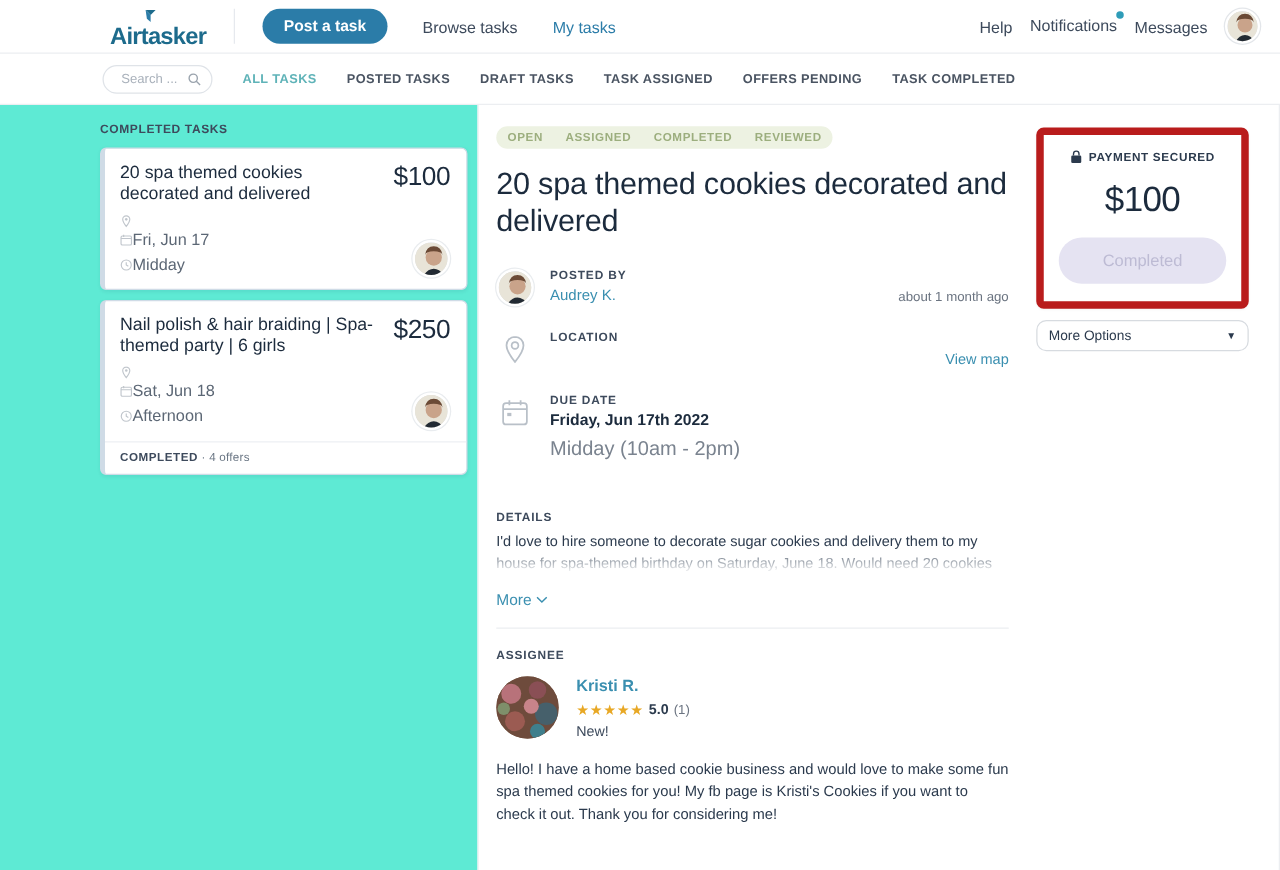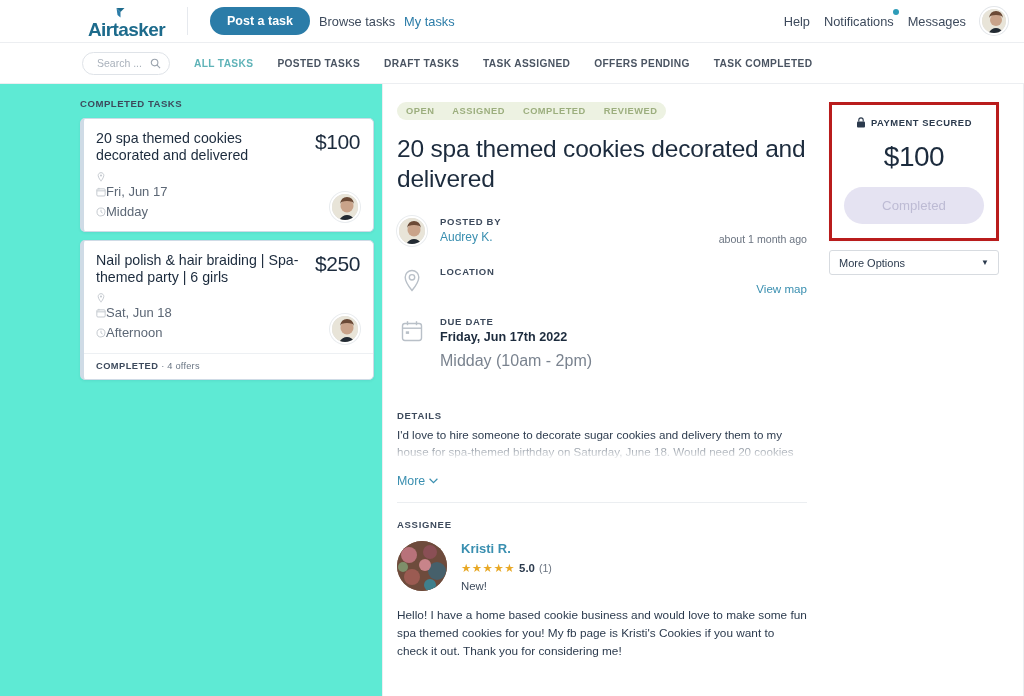--- a/index.html
+++ b/index.html
@@ -39,21 +39,21 @@
     color: #fff;
     border: none;
     border-radius: 16px;
     font-size: 12.5px;
     font-weight: bold;
     padding: 7px 17px;
     cursor: pointer;
     font-family: inherit;
   }
   .nav-link {
-    margin-left: 9px;
+    margin-left: 28px;
     font-size: 12.8px;
     color: #3d4a5c;
     cursor: pointer;
   }
   .nav-link.active { color: #2b7ca8; }
   .topbar-right {
     margin-left: auto;
     margin-right: 16px;
     display: flex;
     align-items: center;
@@ -251,22 +251,22 @@
   .rating-count { font-size: 10.6px; color: #6b7481; }
   .assignee-new { font-size: 11.4px; color: #3d4a5c; margin-top: 5px; }
   .offer-msg {
     margin-top: 15px; font-size: 11.8px; line-height: 1.5; color: #2b3a4d;
   }
 
   
   .rightcol { width: 170px; flex: 0 0 auto; padding-top: 4px; }
   .pay-card {
     background: #fff;
-    border: 3px solid #b91c1c;
-    border-radius: 0;
+    border: 6px solid #b91c1c;
+    border-radius: 6px;
     padding: 12px 12px 14px;
     text-align: center;
     box-shadow: 0 1px 2px rgba(20,40,70,.04);
   }
   .pay-secured {
     display: flex; align-items: center; justify-content: center; gap: 5px;
     font-size: 9.4px; font-weight: bold; letter-spacing: .55px; color: #2b3a4d;
   }
   .pay-amount {
     font-size: 28px; color: #1c2b3d; margin: 13px 0 14px; letter-spacing: -0.5px;
@@ -279,21 +279,21 @@
     border-radius: 19px;
     font-size: 13.2px;
     padding: 11px 0;
     font-family: inherit;
     cursor: default;
   }
   .more-options {
     margin-top: 9px;
     background: #fff;
     border: 1px solid #d7dbe0;
-    border-radius: 3px;
+    border-radius: 8px;
     height: 25px;
     display: flex; align-items: center;
     padding: 0 9px;
     font-size: 11px; color: #2b3a4d;
     cursor: pointer;
   }
   .caret { margin-left: auto; font-size: 8px; color: #2b3a4d; }
 </style>
 </head>
 <body>

